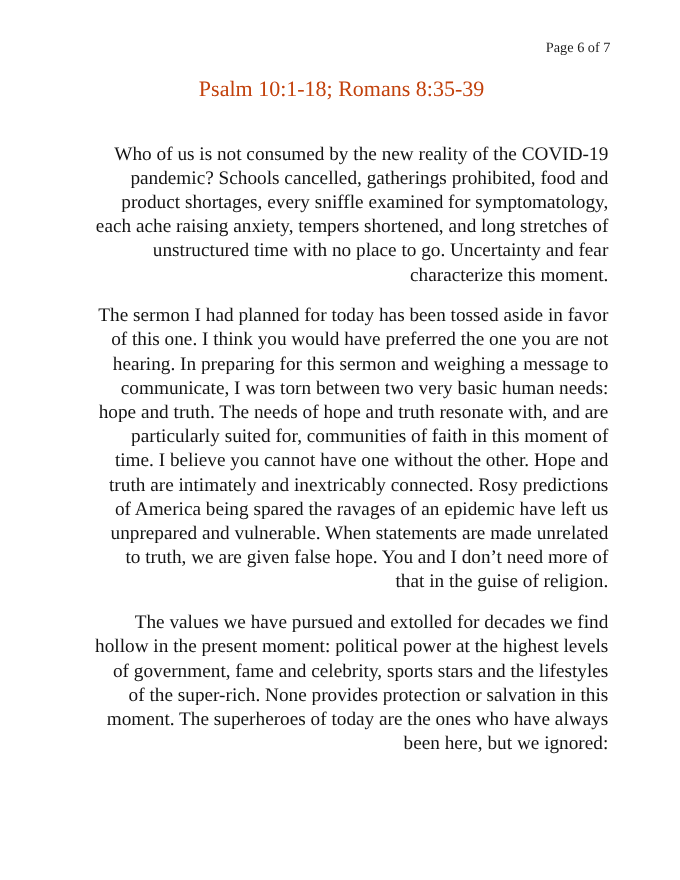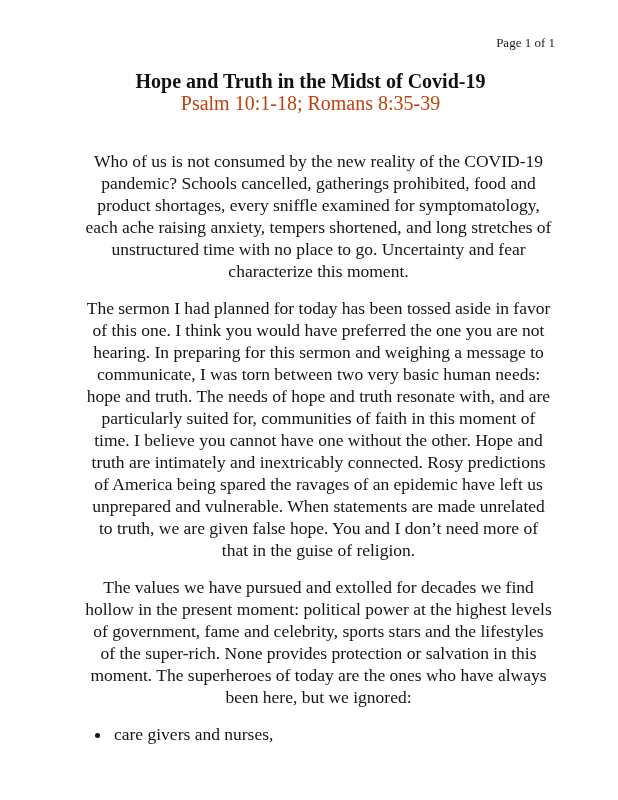--- a/index.html
+++ b/index.html
@@ -50,48 +50,44 @@
     text-align: center;
     color: #c2410c;
   }
   .body {
     margin-top: 35px;
     font-size: 17.5px;
     line-height: 22px;
   }
   .para {
     margin: 0 0 15px 16px;
-    text-align: center;
+    text-align: right;
   }
   .bullets {
     margin: 0;
     padding: 0 0 0 44px;
     font-size: 17.5px;
     line-height: 22px;
     list-style-type: disc;
   }
   .bullet {
     margin: 0;
     padding-left: 2px;
   }
 </style>
 </head>
 <body>
 
 <div class="page">
-  <div class="page-number">Page 1 of 1</div>
+  <div class="page-number">Page 6 of 7</div>
 
   <div class="content">
-    <h1 class="title">Hope and Truth in the Midst of Covid-19</h1>
 
     <div class="subtitle">Psalm 10:1-18; Romans 8:35-39</div>
 
     <div class="body">
         <p class="para">Who of us is not consumed by the new reality of the COVID-19 pandemic? Schools cancelled, gatherings prohibited, food and product shortages, every sniffle examined for symptomatology, each ache raising anxiety, tempers shortened, and long stretches of unstructured time with no place to go. Uncertainty and fear characterize this moment.</p>
         <p class="para">The sermon I had planned for today has been tossed aside in favor of this one. I think you would have preferred the one you are not hearing. In preparing for this sermon and weighing a message to communicate, I was torn between two very basic human needs: hope and truth. The needs of hope and truth resonate with, and are particularly suited for, communities of faith in this moment of time. I believe you cannot have one without the other. Hope and truth are intimately and inextricably connected. Rosy predictions of America being spared the ravages of an epidemic have left us unprepared and vulnerable. When statements are made unrelated to truth, we are given false hope. You and I don’t need more of that in the guise of religion.</p>
         <p class="para">The values we have pursued and extolled for decades we find hollow in the present moment: political power at the highest levels of government, fame and celebrity, sports stars and the lifestyles of the super-rich. None provides protection or salvation in this moment. The superheroes of today are the ones who have always been here, but we ignored:</p>
       </div>
 
-    <ul class="bullets">
-        <li class="bullet">care givers and nurses,</li>
-      </ul>
   </div>
 </div>
 
 </body></html>

